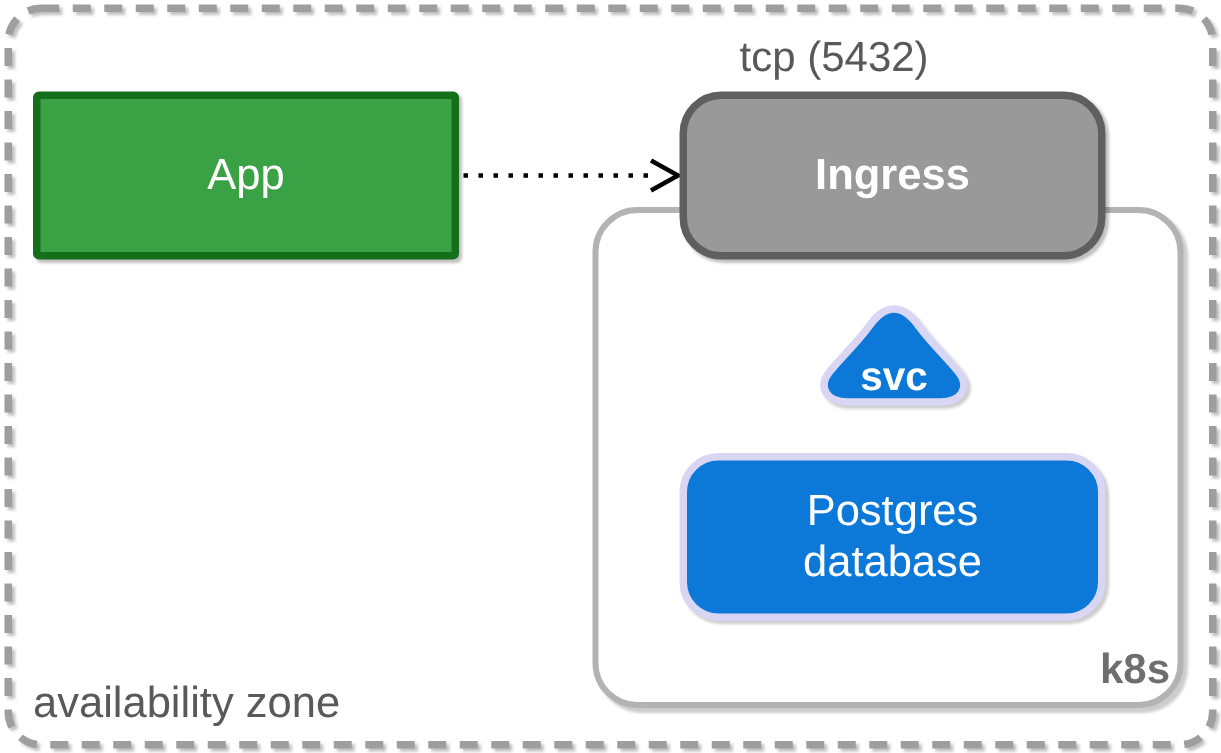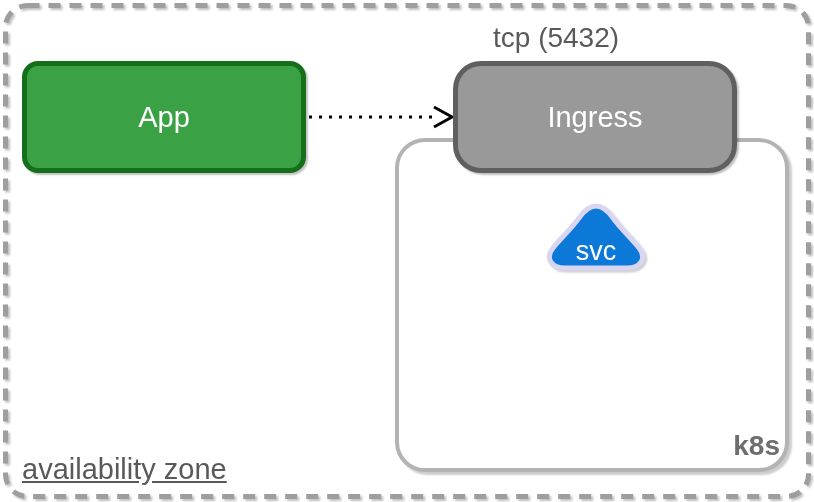--- a/index.html
+++ b/index.html
@@ -34,30 +34,31 @@
     color: #ffffff;
     font-size: 29px;
     line-height: 34px;
     text-align: center;
     z-index: 2;
   }
   .app-node {
     left: 22px; top: 61px; width: 284px; height: 112px;
     background: var(--app-fill, #3aa245);
     border: 5px solid var(--app-border, #156f1a);
-    border-radius: 16px;
+    border-radius: 4px;
     box-shadow: 2px 2px 2px rgba(0,0,0,0.25);
   }
   .ingress-node {
     left: 453px; top: 61px; width: 284px; height: 112px;
     background: var(--ingress-fill, #999999);
     border: 5px solid var(--ingress-border, #5f5f5f);
     border-radius: 28px;
     box-shadow: 2px 2px 2px rgba(0,0,0,0.25);
     z-index: 3;
+    font-weight: bold;
   }
   .k8s-box {
     position: absolute;
     box-sizing: border-box;
     left: 395px; top: 138px; width: 394px; height: 334px;
     background: #ffffff;
     border: 4px solid var(--k8s-border, #b3b3b3);
     border-radius: 30px;
     box-shadow: 3px 3px 2px rgba(0,0,0,0.2);
     z-index: 1;
@@ -81,38 +82,37 @@
     fill: var(--blue-fill, #0c79d8);
     stroke: var(--blue-border, #d9d6f3);
     stroke-width: 5;
   }
   .svc-label {
     position: absolute;
     left: 537px; top: 236px; width: 118px;
     text-align: center;
     color: #ffffff;
     font-size: 27px;
-    font-weight: 400;
+    font-weight: 700;
     z-index: 3;
   }
   .tcp-label {
     position: absolute;
     left: 461px; top: 22px;
     color: var(--text-gray, #595959);
     font-size: 28px;
     z-index: 2;
     margin-left: 32px;
   }
   .az-label {
     position: absolute;
     left: 22px; top: 453px;
     color: var(--text-gray, #595959);
     font-size: 29px;
     z-index: 2;
-    text-decoration: underline;
   }
   .k8s-label {
     position: absolute;
     left: 700px; top: 430px; width: 80px;
     text-align: right;
     color: var(--k8s-text, #6e6e6e);
     font-size: 28px;
     z-index: 2;
     font-weight: bold;
   }
@@ -157,18 +157,22 @@
              C 84 27 95 37 102 46
              C 110 56 104 66 90 66
              L 28 66
              C 14 66 8 56 16 46
              C 23 37 34 27 42 16
              C 47 9 52 4 59 4
              Z"></path>
   </svg>
   <div class="svc-label">svc</div>
 
+  <div class="node postgres-node">
+    <span>Postgres</span>
+    <span>database</span>
+  </div>
 
   <div class="k8s-label">k8s</div>
 
   <div class="az-label">availability zone</div>
 
 </div>
 
 </body></html>

